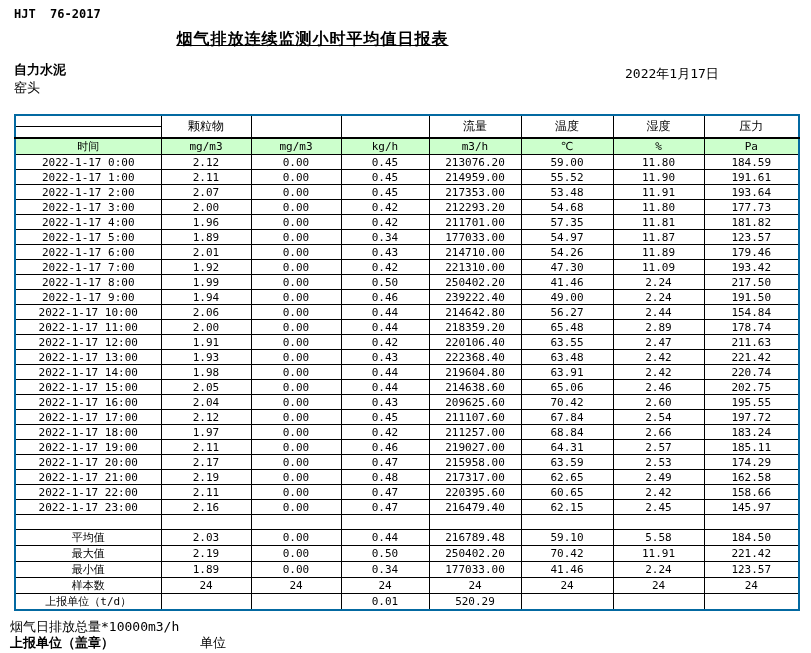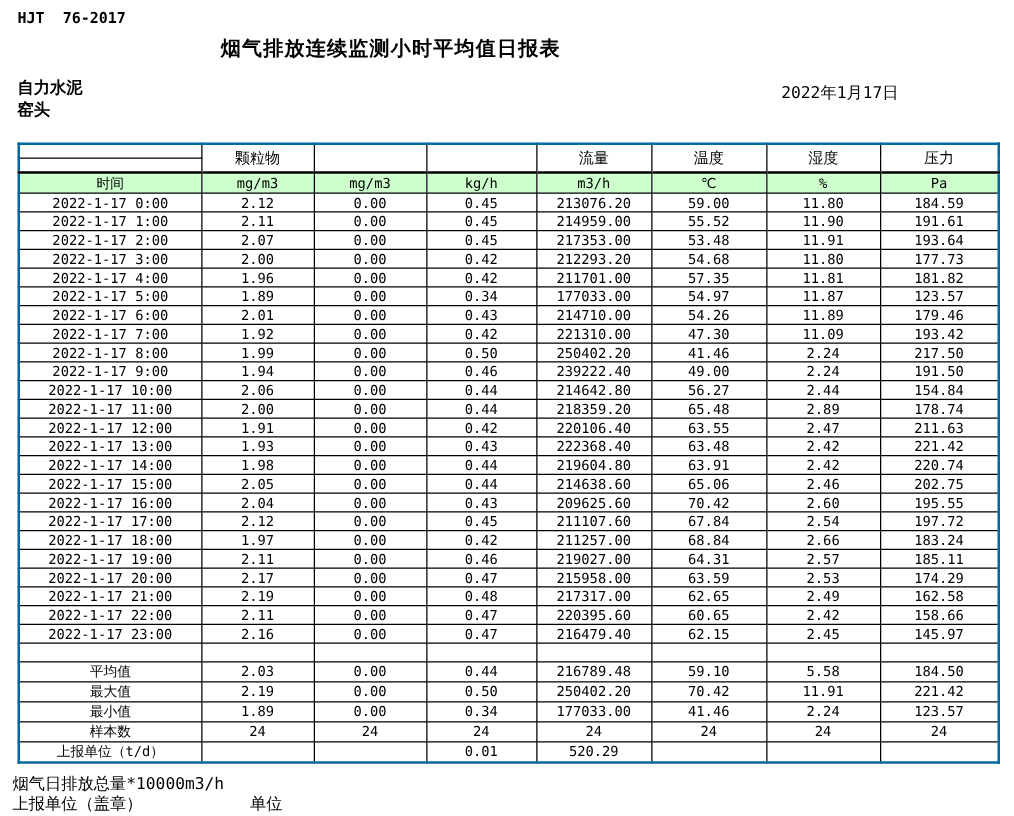--- a/index.html
+++ b/index.html
@@ -7,23 +7,23 @@
     width: 811px; height: 653px;
     position: relative;
     background: #ffffff;
     font-family: "DejaVu Sans Mono", "DejaVu Sans", "Liberation Sans", monospace, sans-serif;
     color: #000;
   }
   .abs { position: absolute; white-space: pre; }
 
   #std-label   { left: 14px; top: 7px;  font-size: 12px; font-weight: bold; }
   #doc-title   { left: 0;    top: 29px; width: 625px; text-align: center;
-                 font-size: 16px; font-weight: bold; letter-spacing: 1px; }
+                 font-size: 16px; font-weight: bold; letter-spacing: 1px; text-decoration: underline; }
   #company     { left: 14px; top: 61px; font-size: 13px; font-weight: bold; }
-  #station     { left: 14px; top: 79px; font-size: 13px; font-weight: bold; }
+  #station     { left: 14px; top: 79px; font-size: 13px; font-weight: normal; }
   #report-date { left: 625px; top: 65px; font-size: 13px; }
 
   #report-table {
     position: absolute; left: 14px; top: 114px;
     border-collapse: collapse; table-layout: fixed;
     width: 784px;
     border: 2px solid #0369a1;
     font-size: 11px;
   }
   #report-table td {
@@ -39,21 +39,21 @@
   #report-table thead td.group-cell  { font-size: 12px; }
   #report-table tr.unit-row td {
     background: var(--header-green, #ccffcc);
     border-top: 2px solid #000;
     border-bottom: 1px solid #000;
     height: 15px;
   }
   #report-table tbody tr.spacer-row td { height: 14px; }
 
   #footnote     { left: 10px; top: 618px; font-size: 13px; }
-  #stamp-label  { left: 10px; top: 634px; font-size: 13px; }
+  #stamp-label  { left: 10px; top: 634px; font-size: 13px; font-weight: bold; }
   #unit-label   { left: 200px; top: 634px; font-size: 13px; text-align: right; }
 </style>
 </head>
 <body>
 
 <div class="abs" id="std-label">HJT  76-2017</div>
 <div class="abs" id="doc-title">烟气排放连续监测小时平均值日报表</div>
 <div class="abs" id="company">自力水泥</div>
 <div class="abs" id="station">窑头</div>
 <div class="abs" id="report-date">2022年1月17日</div>

